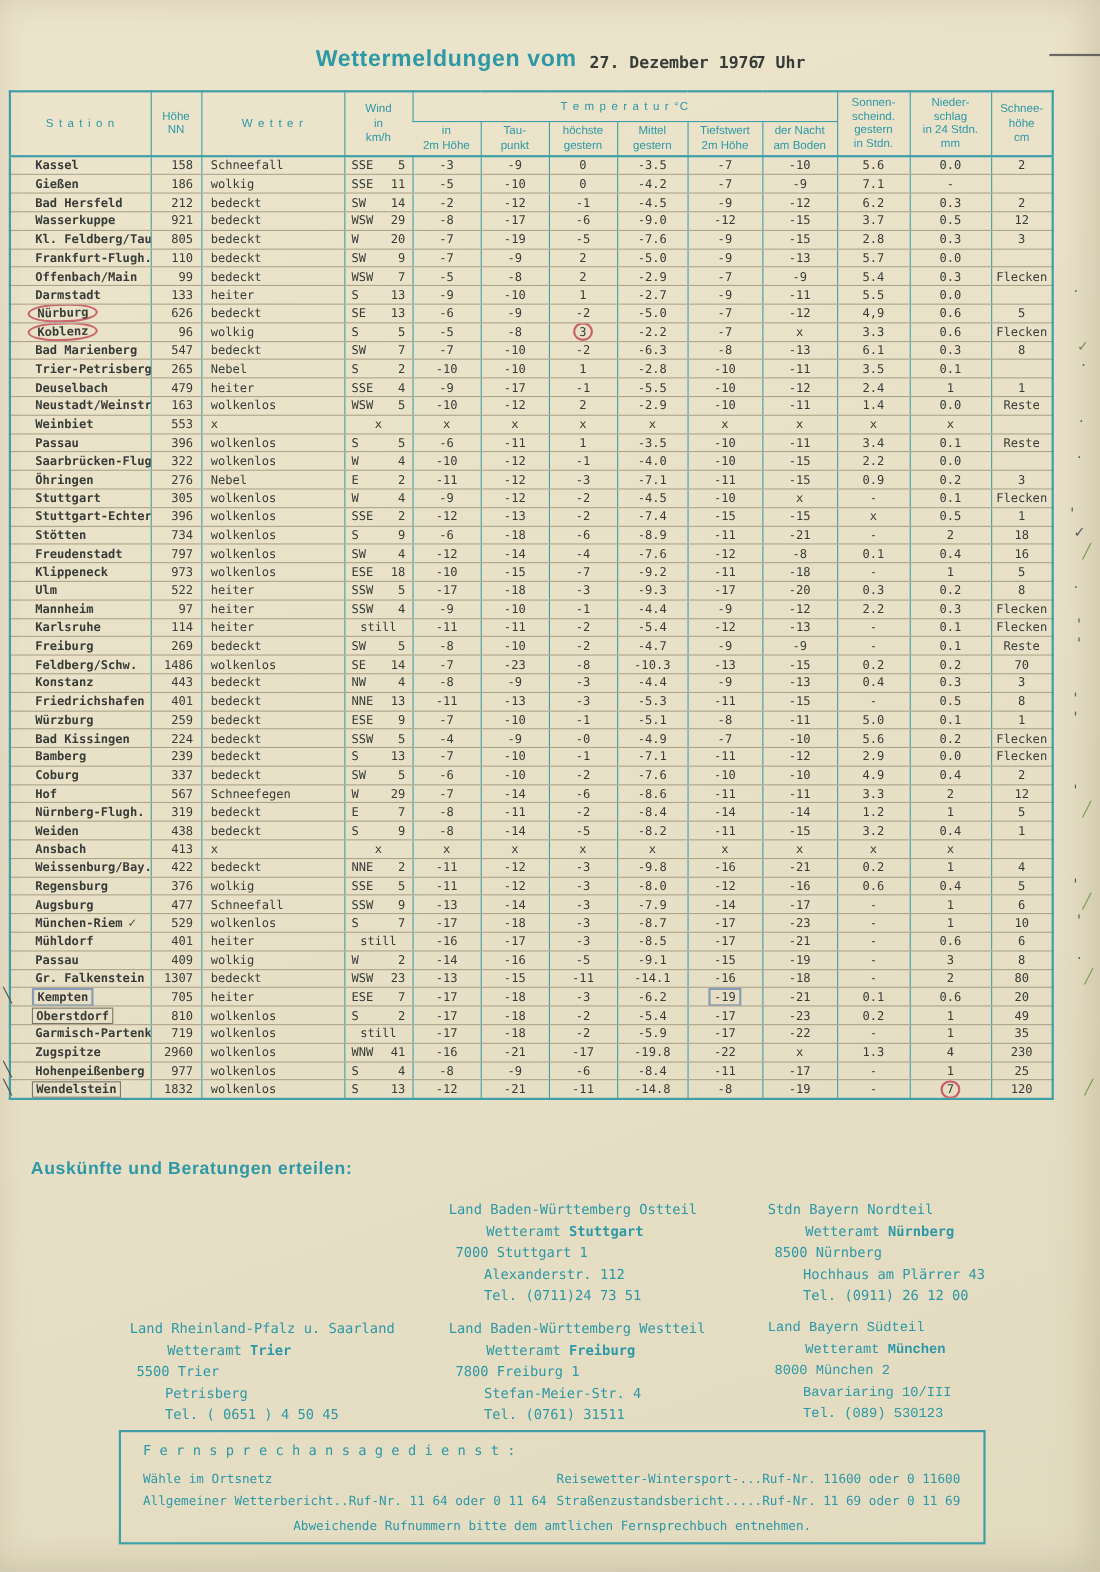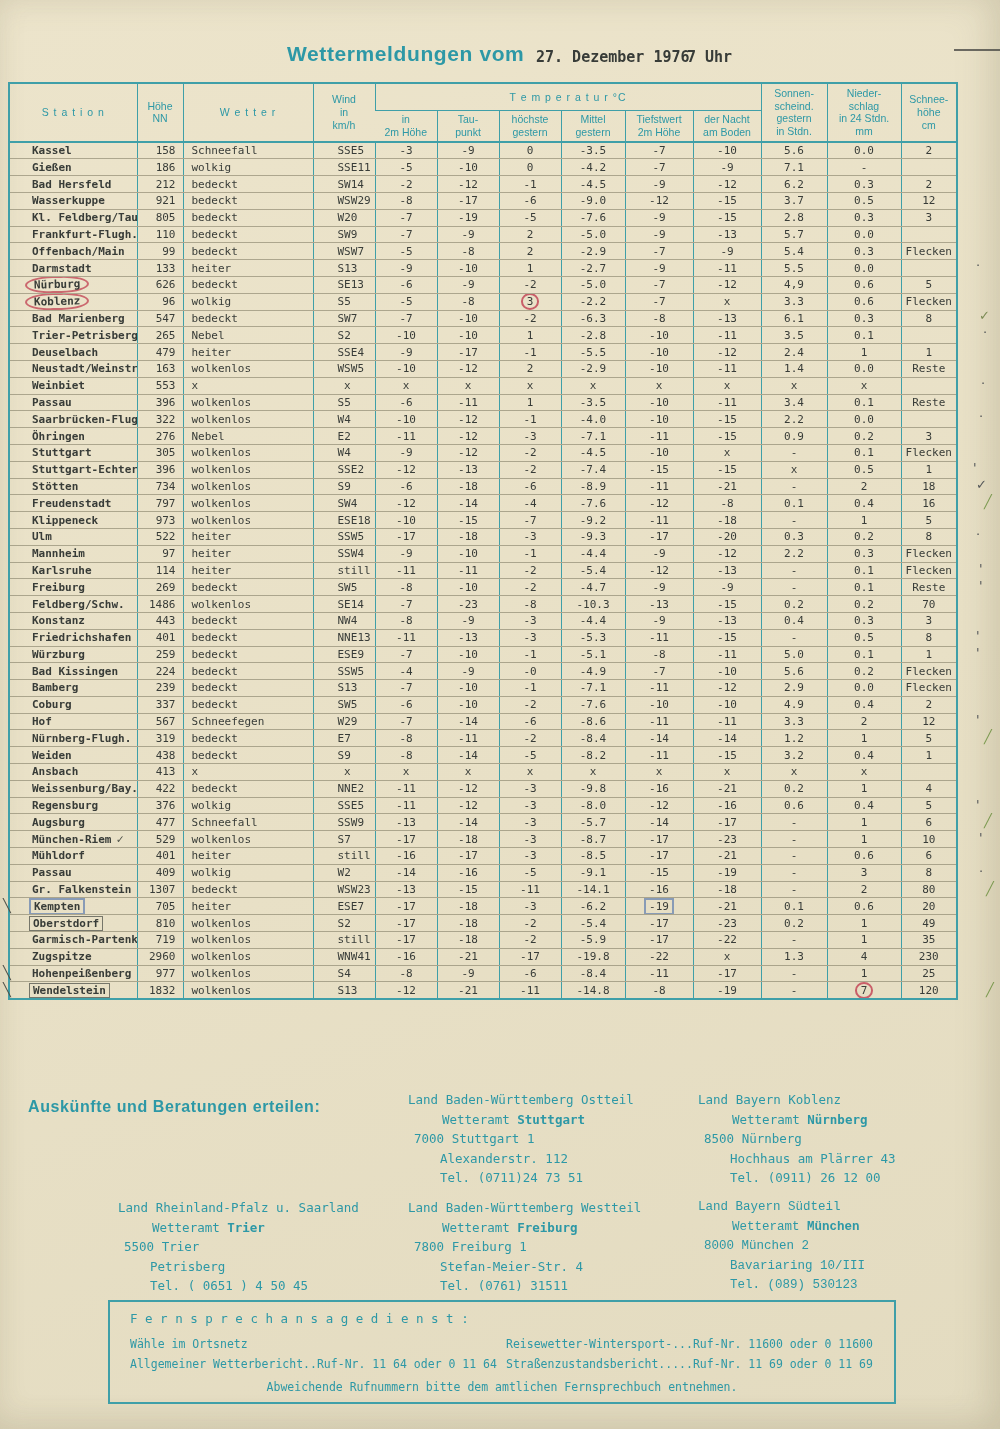--- a/index.html
+++ b/index.html
@@ -27,34 +27,34 @@
   th.h-station{text-align:left;padding-left:10px;font-size:11.5px;letter-spacing:1px;}
   th.h-wetter{font-size:11.5px;letter-spacing:1px;}
   th.temp-group{border-bottom:1px solid #3f9fa8;font-size:11.5px;letter-spacing:1px;height:22px;}
   .wx-table tbody td{
     border-left:1px solid #3f9fa8;border-bottom:1px solid rgba(104,100,78,.48);
     font-size:11px;height:15.8px;padding:0 3px;vertical-align:middle;text-align:center;
     overflow:hidden;white-space:nowrap;}
   .wx-table tbody td.c0{text-align:left;padding-left:22px;font-weight:bold;}
   .wx-table tbody td.c1{text-align:right;padding-right:7px;}
   .wx-table tbody td.c2{text-align:left;padding-left:8px;}
-  .wx-table tbody td.c3{text-align:right;padding:0 24px;}
+  .wx-table tbody td.c3{text-align:center;padding:0 6px;}
   .windwrap{display:flex;justify-content:space-between;width:100%;}
   
   .ann-circle{display:inline-block;border:2px solid rgba(195,72,88,.8);border-radius:50%/58%;
     padding:0 7px;margin:-3px -7px;transform:rotate(-1.5deg);}
   .ann-circle-small{display:inline-block;border:2px solid rgba(195,72,88,.85);border-radius:50%;
     padding:0 4px;margin:-3px -4px;}
   .ann-box-blue{display:inline-block;border:2px solid rgba(95,125,175,.7);padding:0 3px;margin:-2px -3px;}
   .ann-box-dark{display:inline-block;border:1.5px solid rgba(80,83,75,.75);padding:0 3px;margin:-2px -3px;}
   .ann-check-after::after{content:"✓";color:#4e5148;margin-left:5px;font-size:12px;}
   .margin-mark{position:absolute;font-family:"DejaVu Sans",sans-serif;font-size:13px;z-index:3;}
   
   .contacts-heading{position:absolute;left:28px;top:1054px;color:#2d98a6;
-    font-family:"Liberation Sans",sans-serif;font-size:16px;font-weight:600;letter-spacing:.6px;margin-top:44px;}
+    font-family:"Liberation Sans",sans-serif;font-size:16px;font-weight:600;letter-spacing:.6px;}
   .contact-block{position:absolute;width:292px;color:#2d98a6;font-size:12.5px;line-height:19.5px;}
   .cb0{left:118px;top:1090px;} .cb1{left:408px;top:1090px;} .cb2{left:698px;top:1090px;}
   .cb3{left:118px;top:1198px;} .cb4{left:408px;top:1198px;} .cb5{left:698px;top:1198px;font-family:Liberation Mono, monospace;}
   .cl-office{padding-left:34px;} .cl-a1{padding-left:6px;} .cl-a2{padding-left:32px;} .cl-tel{padding-left:32px;}
   .office-name{font-weight:bold;}
   
   .phone-box{position:absolute;left:108px;top:1300px;width:784px;height:100px;
     border:2px solid #3f9fa8;color:#2d98a6;font-size:11.5px;}
   .pb-title{position:absolute;left:20px;top:9px;font-size:12.5px;}
   .pb-l1{position:absolute;left:20px;top:35px;}
@@ -918,21 +918,21 @@
           <td class="c2"><span>Schneefall</span></td>
           <td class="c3">
             <span class="windwrap">
               <span>SSW</span>
               <span>9</span>
             </span>
           </td>
           <td class="c4"><span>-13</span></td>
           <td class="c5"><span>-14</span></td>
           <td class="c6"><span>-3</span></td>
-          <td class="c7"><span>-5.7</span></td>
+          <td class="c7"><span>-7.9</span></td>
           <td class="c8"><span>-14</span></td>
           <td class="c9"><span>-17</span></td>
           <td class="c10"><span>-</span></td>
           <td class="c11"><span>1</span></td>
           <td class="c12"><span>6</span></td>
         </tr>
         <tr>
           <td class="c0"><span class="ann-check-after">München-Riem</span></td>
           <td class="c1"><span>529</span></td>
           <td class="c2"><span>wolkenlos</span></td>
@@ -1128,21 +1128,21 @@
   <div class="contacts-heading">Auskünfte und Beratungen erteilen:</div>
 
   <div class="contact-block cb1">
     <div class="cl-region">Land Baden-Württemberg Ostteil</div>
     <div class="cl-office"><span>Wetteramt </span><span class="office-name">Stuttgart</span></div>
     <div class="cl-a1">7000 Stuttgart 1</div>
     <div class="cl-a2">Alexanderstr.  112</div>
     <div class="cl-tel">Tel. (0711)24 73 51</div>
   </div>
   <div class="contact-block cb2">
-    <div class="cl-region">Land Bayern Koblenz</div>
+    <div class="cl-region">Stdn Bayern Nordteil</div>
     <div class="cl-office"><span>Wetteramt </span><span class="office-name">Nürnberg</span></div>
     <div class="cl-a1">8500 Nürnberg</div>
     <div class="cl-a2">Hochhaus am Plärrer 43</div>
     <div class="cl-tel">Tel. (0911) 26 12 00</div>
   </div>
   <div class="contact-block cb3">
     <div class="cl-region">Land Rheinland-Pfalz u. Saarland</div>
     <div class="cl-office"><span>Wetteramt </span><span class="office-name">Trier</span></div>
     <div class="cl-a1">5500 Trier</div>
     <div class="cl-a2">Petrisberg</div>

